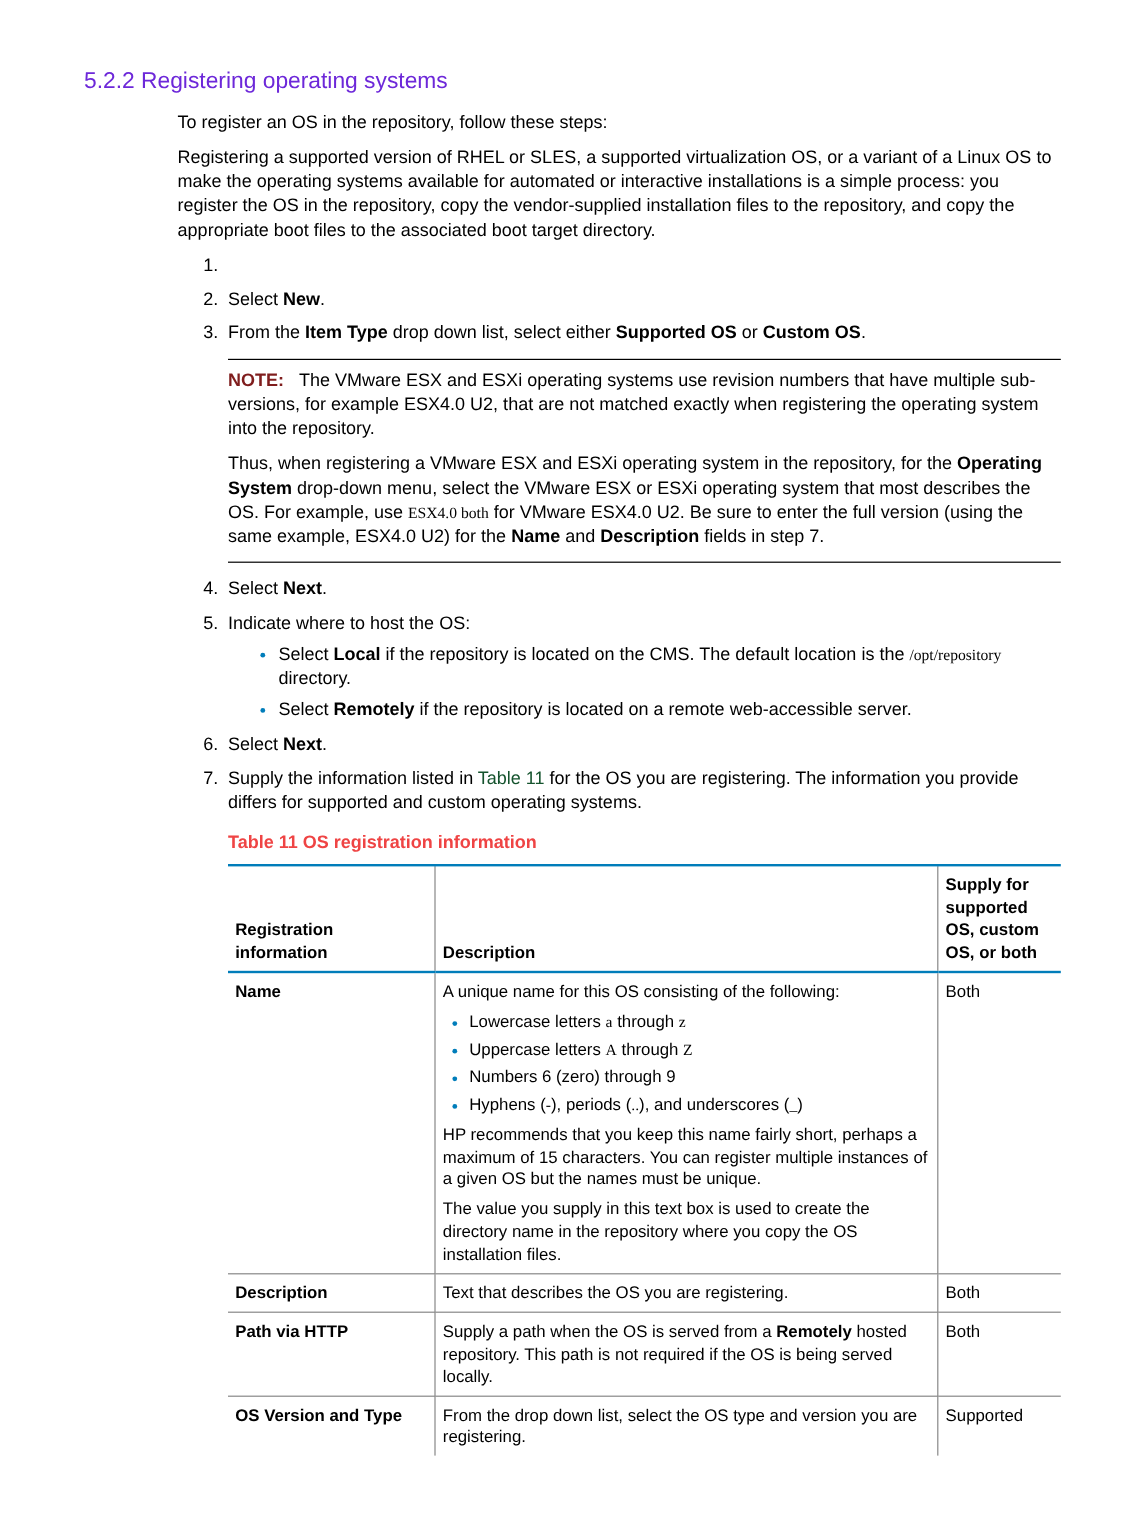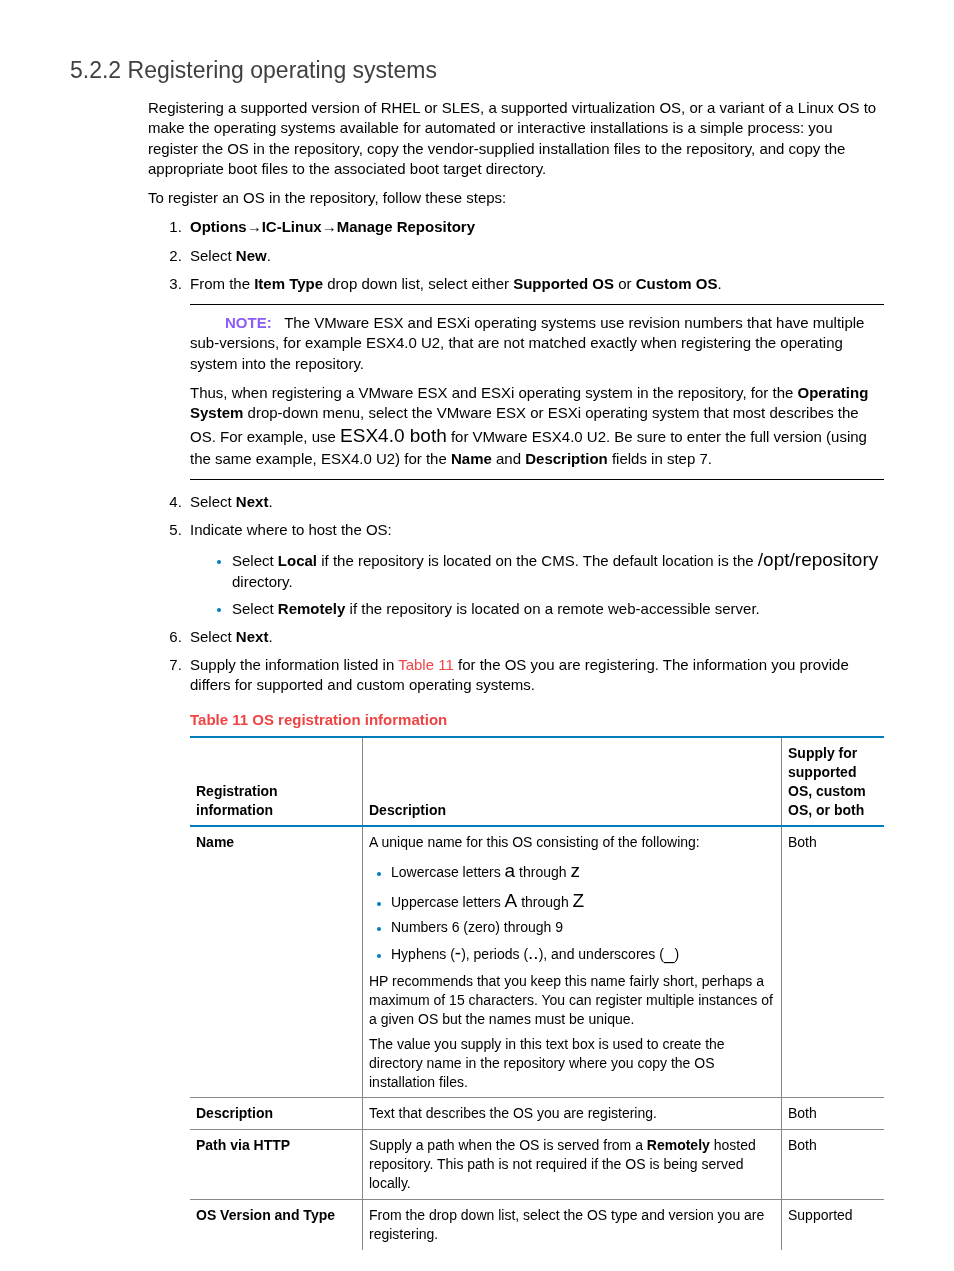--- a/index.html
+++ b/index.html
@@ -6,42 +6,42 @@
     font-family: Arial, Helvetica, sans-serif;
     font-size: 15px;
     line-height: 1.35;
     color: #000;
     margin: 0;
     padding: 55px 70px 40px 70px;
     width: 954px;
     box-sizing: border-box;
   }
   h2.section-heading {
-    color: #404040;
+    color: #6d28d9;
     font-weight: normal;
-    font-size: 23px;
+    font-size: 19px;
     margin: 0 0 12px 0;
   }
   .body-indent { margin-left: 78px; }
   p { margin: 0 0 9px 0; }
   ol.steps {
     list-style: decimal;
     margin: 0;
     padding-left: 38px;
   }
   ol.steps > li { margin-bottom: 8px; padding-left: 4px; }
   .menu-path { margin: 8px 0 8px 0; }
   .note-block {
     border-top: 1px solid #000;
     border-bottom: 1px solid #000;
     padding: 8px 0 10px 0;
     margin: 10px 0 12px 0;
   }
-  .note-label { color: #8b5cf6; font-weight: bold; margin-left: 35px; }
-  code.mono { font-family: Liberation Sans, sans-serif; font-size: 19px; }
+  .note-label { color: #7f1d1d; font-weight: bold; }
+  code.mono { font-family: Liberation Serif, serif; font-size: 13px; }
   ul.bullets {
     list-style: disc;
     margin: 6px 0 6px 0;
     padding-left: 42px;
   }
   ul.bullets li { margin-bottom: 6px; }
   ul.bullets li::marker { color: #007dba; font-size: 13px; }
   .table-caption { color: #ef4444; font-weight: bold; margin: 14px 0 6px 0; }
   table.reg {
     border-collapse: collapse;
@@ -67,37 +67,34 @@
   }
   table.reg tbody td:last-child { border-right: none; }
   table.reg tbody tr:last-child td { border-bottom: none; }
   table.reg td p { margin: 0 0 6px 0; }
   table.reg ul { list-style: disc; margin: 4px 0 6px 0; padding-left: 22px; }
   table.reg ul li { margin-bottom: 4px; }
   table.reg ul li::marker { color: #007dba; font-size: 12px; }
   .col-a { width: 158px; font-weight: bold; }
   .col-b { width: auto; }
   .col-c { width: 88px; }
-  a.xref { color: #ef4444; text-decoration: none; }
+  a.xref { color: #14532d; text-decoration: none; }
   .bold { font-weight: bold; }
 </style>
 </head>
 <body>
 
 <h2 class="section-heading">5.2.2 Registering operating systems</h2>
 
 <div class="body-indent">
+  <p>To register an OS in the repository, follow these steps:</p>
   <p>Registering a supported version of RHEL or SLES, a supported virtualization OS, or a variant of a Linux OS to make the operating systems available for automated or interactive installations is a simple process: you register the OS in the repository, copy the vendor-supplied installation files to the repository, and copy the appropriate boot files to the associated boot target directory.</p>
-  <p>To register an OS in the repository, follow these steps:</p>
 
   <ol class="steps">
     <li>
-      <div class="menu-path">
-        <span class="bold">Options</span>→<span class="bold">IC-Linux</span>→<span class="bold">Manage Repository</span>
-      </div>
     </li>
     <li>
       <span>Select </span><span class="bold">New</span><span>.</span>
     </li>
     <li>
       <span>From the </span><span class="bold">Item Type</span><span> drop down list, select either </span><span class="bold">Supported OS</span><span> or </span><span class="bold">Custom OS</span><span>.</span>
 
       <div class="note-block">
         <p>
           <span class="note-label">NOTE:</span>&nbsp;&nbsp;&nbsp;<span>The VMware ESX and ESXi operating systems use revision numbers that have multiple sub-versions, for example ESX4.0 U2, that are not matched exactly when registering the operating system into the repository.</span>

